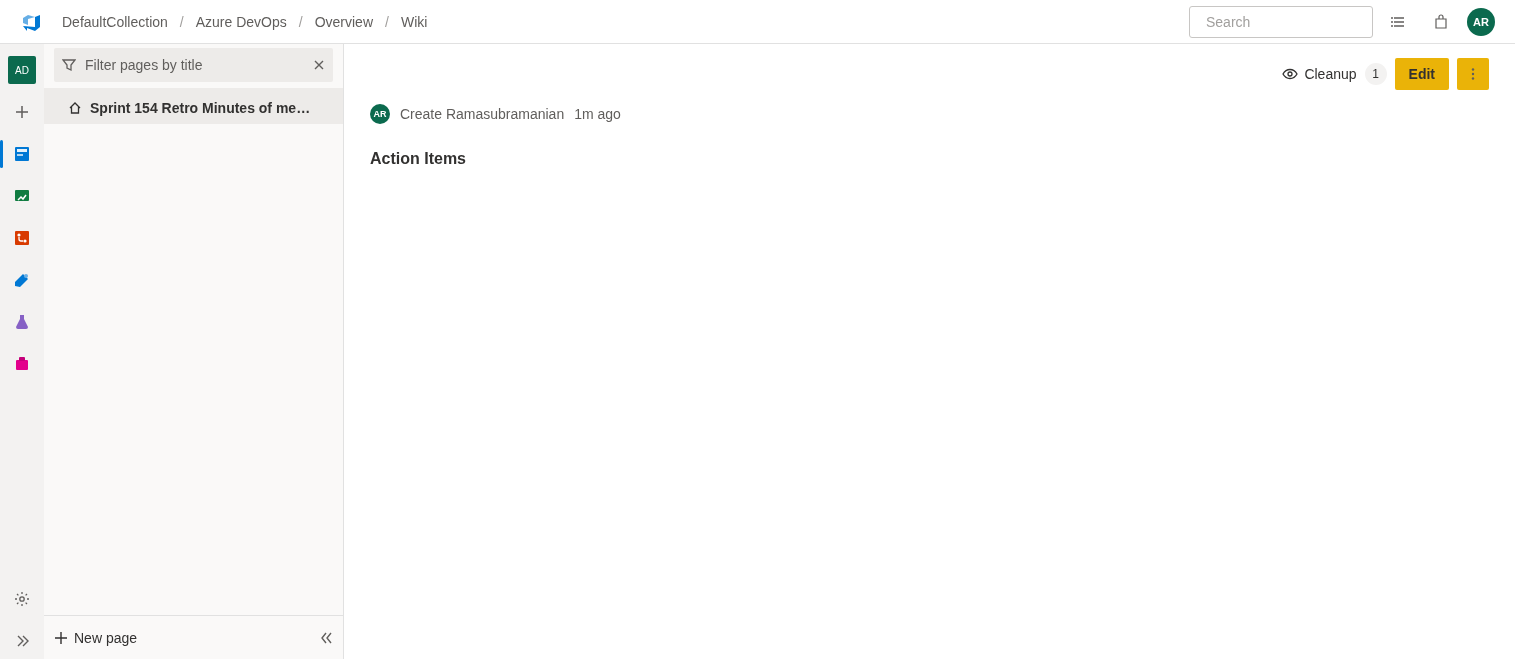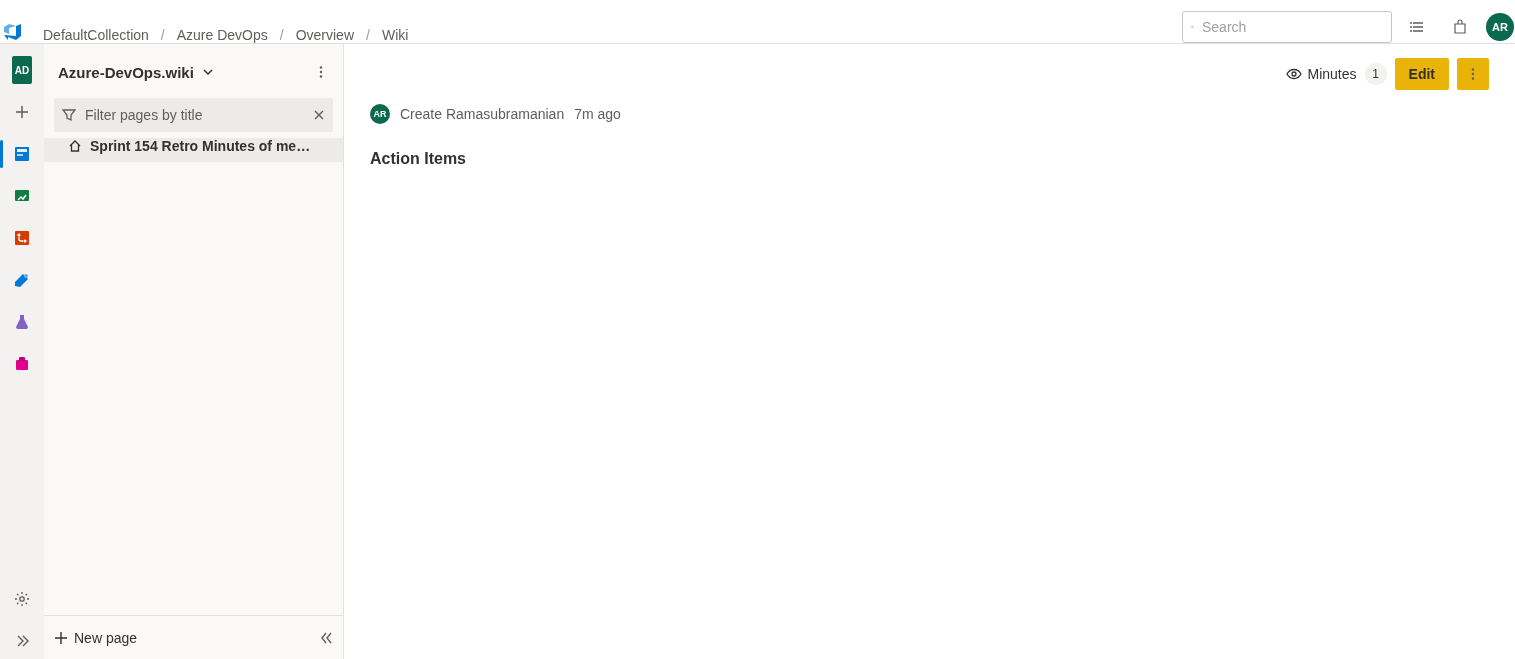--- a/index.html
+++ b/index.html
@@ -1,54 +1,54 @@
 <!DOCTYPE html>
 <html><head>
 <meta charset="utf-8">
 <style>
   * { box-sizing: border-box; margin: 0; padding: 0; }
   html, body { height: 100%; font-family: "Segoe UI", -apple-system, Arial, sans-serif; font-size: 14px; color: #323130; background: #fff; }
   body { display: flex; flex-direction: column; }
 
   
-  .topbar { height: 44px; display: flex; align-items: flex-end; padding: 0 1px; border-bottom: 1px solid #e1e1e1; }
+  .topbar { height: 44px; display: flex; align-items: center; padding: 0 20px; border-bottom: 1px solid #e1e1e1; }
   .logo-box { width: 24px; height: 24px; display:flex; align-items:center; justify-content:center; margin-right: 18px; }
   .breadcrumb { display: flex; align-items: center; gap: 12px; color: #605e5c; }
   .breadcrumb a { color: #605e5c; text-decoration: none; cursor: pointer; }
   .breadcrumb .sep { color: #a19f9d; }
   .topbar-right { margin-left: auto; display: flex; align-items: center; gap: 10px; }
-  .search-box { display: flex; align-items: center; width: 210px; height: 32px; border: 1px solid #c8c6c4; border-radius: 3px; padding: 0 8px; color: #605e5c; gap:8px;}
+  .search-box { display: flex; align-items: center; width: 184px; height: 32px; border: 1px solid #c8c6c4; border-radius: 3px; padding: 0 8px; color: #605e5c; gap:8px;}
   .search-box input { border: none; outline: none; flex: 1; font-size: 14px; color: #323130; background: transparent; }
   .search-box input::placeholder { color: #a19f9d; }
   .top-icon-btn { width: 32px; height: 32px; display:flex; align-items:center; justify-content:center; color:#605e5c; cursor:pointer; border-radius:3px;}
   .avatar { width: 28px; height: 28px; border-radius: 50%; background: #0b6a4e; color: #fff; display:flex; align-items:center; justify-content:center; font-size: 11px; font-weight:600; }
 
   
   .shell { flex: 1; display: flex; min-height: 0; }
 
   
   .rail { width: 44px; background: #f3f2f1; display: flex; flex-direction: column; align-items: center; padding-top: 8px; gap: 6px; }
   .rail-item { width: 36px; height: 36px; display:flex; align-items:center; justify-content:center; border-radius:3px; cursor:pointer; position:relative; }
   .rail-item.active::before { content:""; position:absolute; left:-4px; top:4px; bottom:4px; width:3px; background:#0078d4; border-radius:2px; }
-  .rail-proj { width:20px; height:28px; border-radius:2px; background:#0b6a4e; color:#fff; font-size:10px; font-weight:700; display:flex; align-items:center; justify-content:center; }
+  .rail-proj { width:28px; height:28px; border-radius:2px; background:#0b6a4e; color:#fff; font-size:10px; font-weight:400; display:flex; align-items:center; justify-content:center; }
   .rail-spacer { flex:1; }
   .rail-plus { color:#605e5c; }
 
   
   .tree-panel { width: 300px; border-right: 1px solid #e1e1e1; display:flex; flex-direction:column; background:#faf9f8; }
   .tree-header { display:flex; align-items:center; padding: 14px 8px 8px 14px; gap:8px; }
   .tree-header-title { font-weight:600; font-size:15px; }
   .tree-header .dots-btn { margin-left:auto; width:28px; height:28px; display:flex;align-items:center;justify-content:center; cursor:pointer; border-radius:3px; color:#605e5c;}
   .filter-wrap { margin: 4px 10px 6px 10px; position:relative; }
   .filter-input { width:100%; height:34px; background:#edebe9; border:1px solid transparent; border-radius:2px; padding: 0 32px 0 30px; font-size:14px; color:#7f1d1d; outline:none;}
   .filter-input::placeholder { color:#605e5c; }
   .filter-wrap .flt-icon { position:absolute; left:8px; top:50%; transform:translateY(-50%); color:#605e5c; }
   .filter-wrap .clr-icon { position:absolute; right:8px; top:50%; transform:translateY(-50%); color:#605e5c; cursor:pointer; }
   .tree-list { flex:1; overflow:auto; }
-  .tree-row { display:flex; align-items:center; gap:8px; padding: 0 10px 8px 24px; cursor:pointer; font-weight:600; color:#323130; background:#edebe9; white-space:nowrap; overflow:hidden; text-overflow:ellipsis;}
+  .tree-row { display:flex; align-items:center; gap:8px; padding: 12px 10px 8px 24px; cursor:pointer; font-weight:600; color:#323130; background:#edebe9; white-space:nowrap; overflow:hidden; text-overflow:ellipsis;}
   .tree-row-label { overflow:hidden; text-overflow:ellipsis; }
   .tree-footer { height:44px; border-top:1px solid #e1e1e1; display:flex; align-items:center; padding:0 10px; gap:8px; color:#323130;}
   .collapse-btn { margin-left:auto; color:#605e5c; cursor:pointer; }
 
   
   .content { flex:1; padding: 14px 26px; overflow:auto; }
   .content-header { display:flex; align-items:center; gap:12px; }
   .page-title { font-size:24px; font-weight:600; letter-spacing:.2px; }
   .header-actions { margin-left:auto; display:flex; align-items:center; gap:8px; }
   .pill-count { min-width:22px; height:22px; border-radius:11px; background:#f3f2f1; display:flex; align-items:center; justify-content:center; font-size:12px; color:#323130; padding:0 6px;}
@@ -164,33 +164,20 @@
         </svg>
     </div>
     <div class="rail-item">
       <svg width="16" height="16" viewBox="0 0 16 16">
           <path fill="none" stroke="#605e5c" stroke-width="1.4" d="M4 3l5 5-5 5M9 3l5 5-5 5"></path>
         </svg>
     </div>
   </div>
 
   <div class="tree-panel">
-    <div class="tree-header">
-      <span class="tree-header-title">Azure-DevOps.wiki</span>
-      <svg width="12" height="12" viewBox="0 0 12 12">
-          <path fill="none" stroke="#323130" stroke-width="1.5" d="M2 4l4 4 4-4"></path>
-        </svg>
-      <div class="dots-btn">
-        <svg width="14" height="14" viewBox="0 0 14 14">
-            <circle cx="7" cy="2.5" r="1.2" fill="#605e5c"></circle>
-            <circle cx="7" cy="7" r="1.2" fill="#605e5c"></circle>
-            <circle cx="7" cy="11.5" r="1.2" fill="#605e5c"></circle>
-          </svg>
-      </div>
-    </div>
     <div class="filter-wrap">
       <span class="flt-icon">
         <svg width="14" height="14" viewBox="0 0 14 14">
             <path fill="none" stroke="#605e5c" stroke-width="1.3" d="M1 2h12L9 7v5l-4-2V7z"></path>
           </svg>
       </span>
       <input class="filter-input" type="text" placeholder="Filter pages by title" style="">
       <span class="clr-icon">
         <svg width="12" height="12" viewBox="0 0 12 12">
             <path stroke="#605e5c" stroke-width="1.4" d="M2 2l8 8M10 2l-8 8"></path>
@@ -221,36 +208,36 @@
   </div>
 
   <div class="content">
     <div class="content-header">
       <div class="header-actions">
         <div class="link-btn">
           <svg width="16" height="16" viewBox="0 0 16 16">
               <path fill="none" stroke="#323130" stroke-width="1.3" d="M1 8s2.5-4.5 7-4.5S15 8 15 8s-2.5 4.5-7 4.5S1 8 1 8z"></path>
               <circle cx="8" cy="8" r="2" fill="none" stroke="#323130" stroke-width="1.3"></circle>
             </svg>
-          <span>Minutes</span>
+          <span>Cleanup</span>
         </div>
         <span class="pill-count">1</span>
         <button class="btn">Edit</button>
         <button class="btn btn-icon">
           <svg width="14" height="14" viewBox="0 0 14 14">
               <circle cx="7" cy="2.5" r="1.2" fill="#605e5c"></circle>
               <circle cx="7" cy="7" r="1.2" fill="#605e5c"></circle>
               <circle cx="7" cy="11.5" r="1.2" fill="#605e5c"></circle>
             </svg>
         </button>
       </div>
     </div>
 
     <div class="meta-row">
       <span class="mini-avatar">AR</span>
       <span>Create Ramasubramanian</span>
-      <span>7m ago</span>
+      <span>1m ago</span>
     </div>
 
     <h3 class="section-heading">Action Items</h3>
   </div>
 
 </div>
 
 </body></html>

